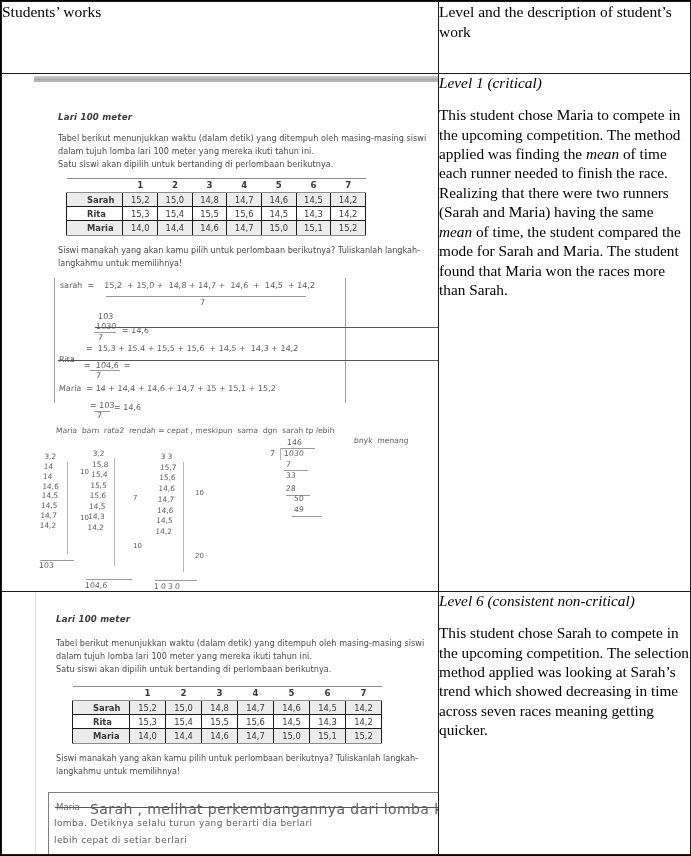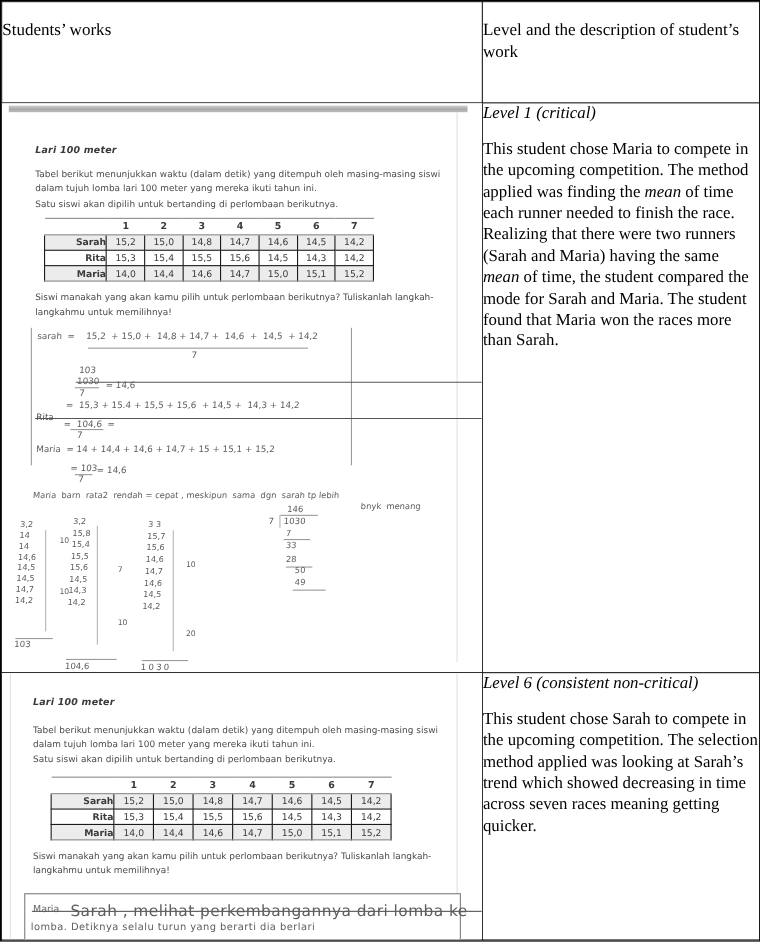--- a/index.html
+++ b/index.html
@@ -8,51 +8,51 @@
   .page{position:relative;width:691px;height:856px;box-sizing:border-box;
         border:1px solid #000;}
 
   
   .tbl{width:100%;height:100%;border-collapse:collapse;table-layout:fixed;}
   .tbl td{border:1px solid #1a1a1a;vertical-align:top;padding:0;}
   .col-left{width:437px;}
   .col-right{width:252px;}
 
   .hdr-cell{padding:5px 7px 6px 7px;}
-  .hdr-text{font-size:15.5px;line-height:1.28;margin-top:16px;}
+  .hdr-text{font-size:15.5px;line-height:1.28;}
 
   .desc-cell{padding:6px 9px 8px 8px;}
   .lvl-title{font-style:italic;font-size:15.3px;line-height:1.2;margin:0 0 13px 0;}
   .lvl-body{font-size:15.3px;line-height:1.27;margin:0;text-align:left;}
   .lvl-body i{font-style:italic;}
 
   
   .scan-cell{position:relative;overflow:hidden;background:#fff;}
   .scan{position:relative;width:100%;height:100%;background:#fff;
-        font-family:"DejaVu Sans",sans-serif;overflow:hidden;}
+        font-family:"DejaVu Sans",sans-serif;overflow:hidden;margin-left:26px;}
 
   
   .scanbar{position:absolute;left:6px;top:2px;height:6px;width:417px;
            background:linear-gradient(#cfcfcf,#a9a9a9 55%,#bdbdbd);}
   
   .sheet-edge{position:absolute;top:8px;width:1px;background:#e2e2e2;}
   .sheet-edge.left{left:7px;}
   .sheet-edge.right{left:413px;}
 
   .w-title{position:absolute;font-weight:bold;font-style:italic;font-size:8.6px;
            color:#3b3b3b;letter-spacing:.2px;}
   .w-para{position:absolute;font-size:8.1px;color:#4a4a4a;line-height:1.62;
           letter-spacing:.05px;}
   .w-q{position:absolute;font-size:8.1px;color:#4a4a4a;line-height:1.62;}
 
   
   .dt{position:absolute;border-collapse:collapse;font-size:8.4px;color:#3a3a3a;}
   .dt td,.dt th{padding:1.6px 0 1.6px 0;text-align:center;font-weight:normal;}
   .dt th{font-weight:bold;font-size:8.6px;}
-  .dt .nm{text-align:right;font-weight:bold;padding-left:20px;width:42px;}
+  .dt .nm{text-align:left;font-weight:bold;padding-left:20px;width:42px;}
   .dt tr.head th{border-bottom:1.1px solid #8c8c8c;}
   .dt tr.head{}
   .dt .topline td,.dt .topline th{border-top:1.1px solid #8c8c8c;}
   .dt tr.shade{background:#ececec;}
   .dt tr.last td{border-bottom:1.1px solid #8c8c8c;}
   .dt col.c{width:47px;}
 
   
   .hw{position:absolute;font-family:"DejaVu Sans",sans-serif;color:#5d5d5d;
       white-space:pre;}

